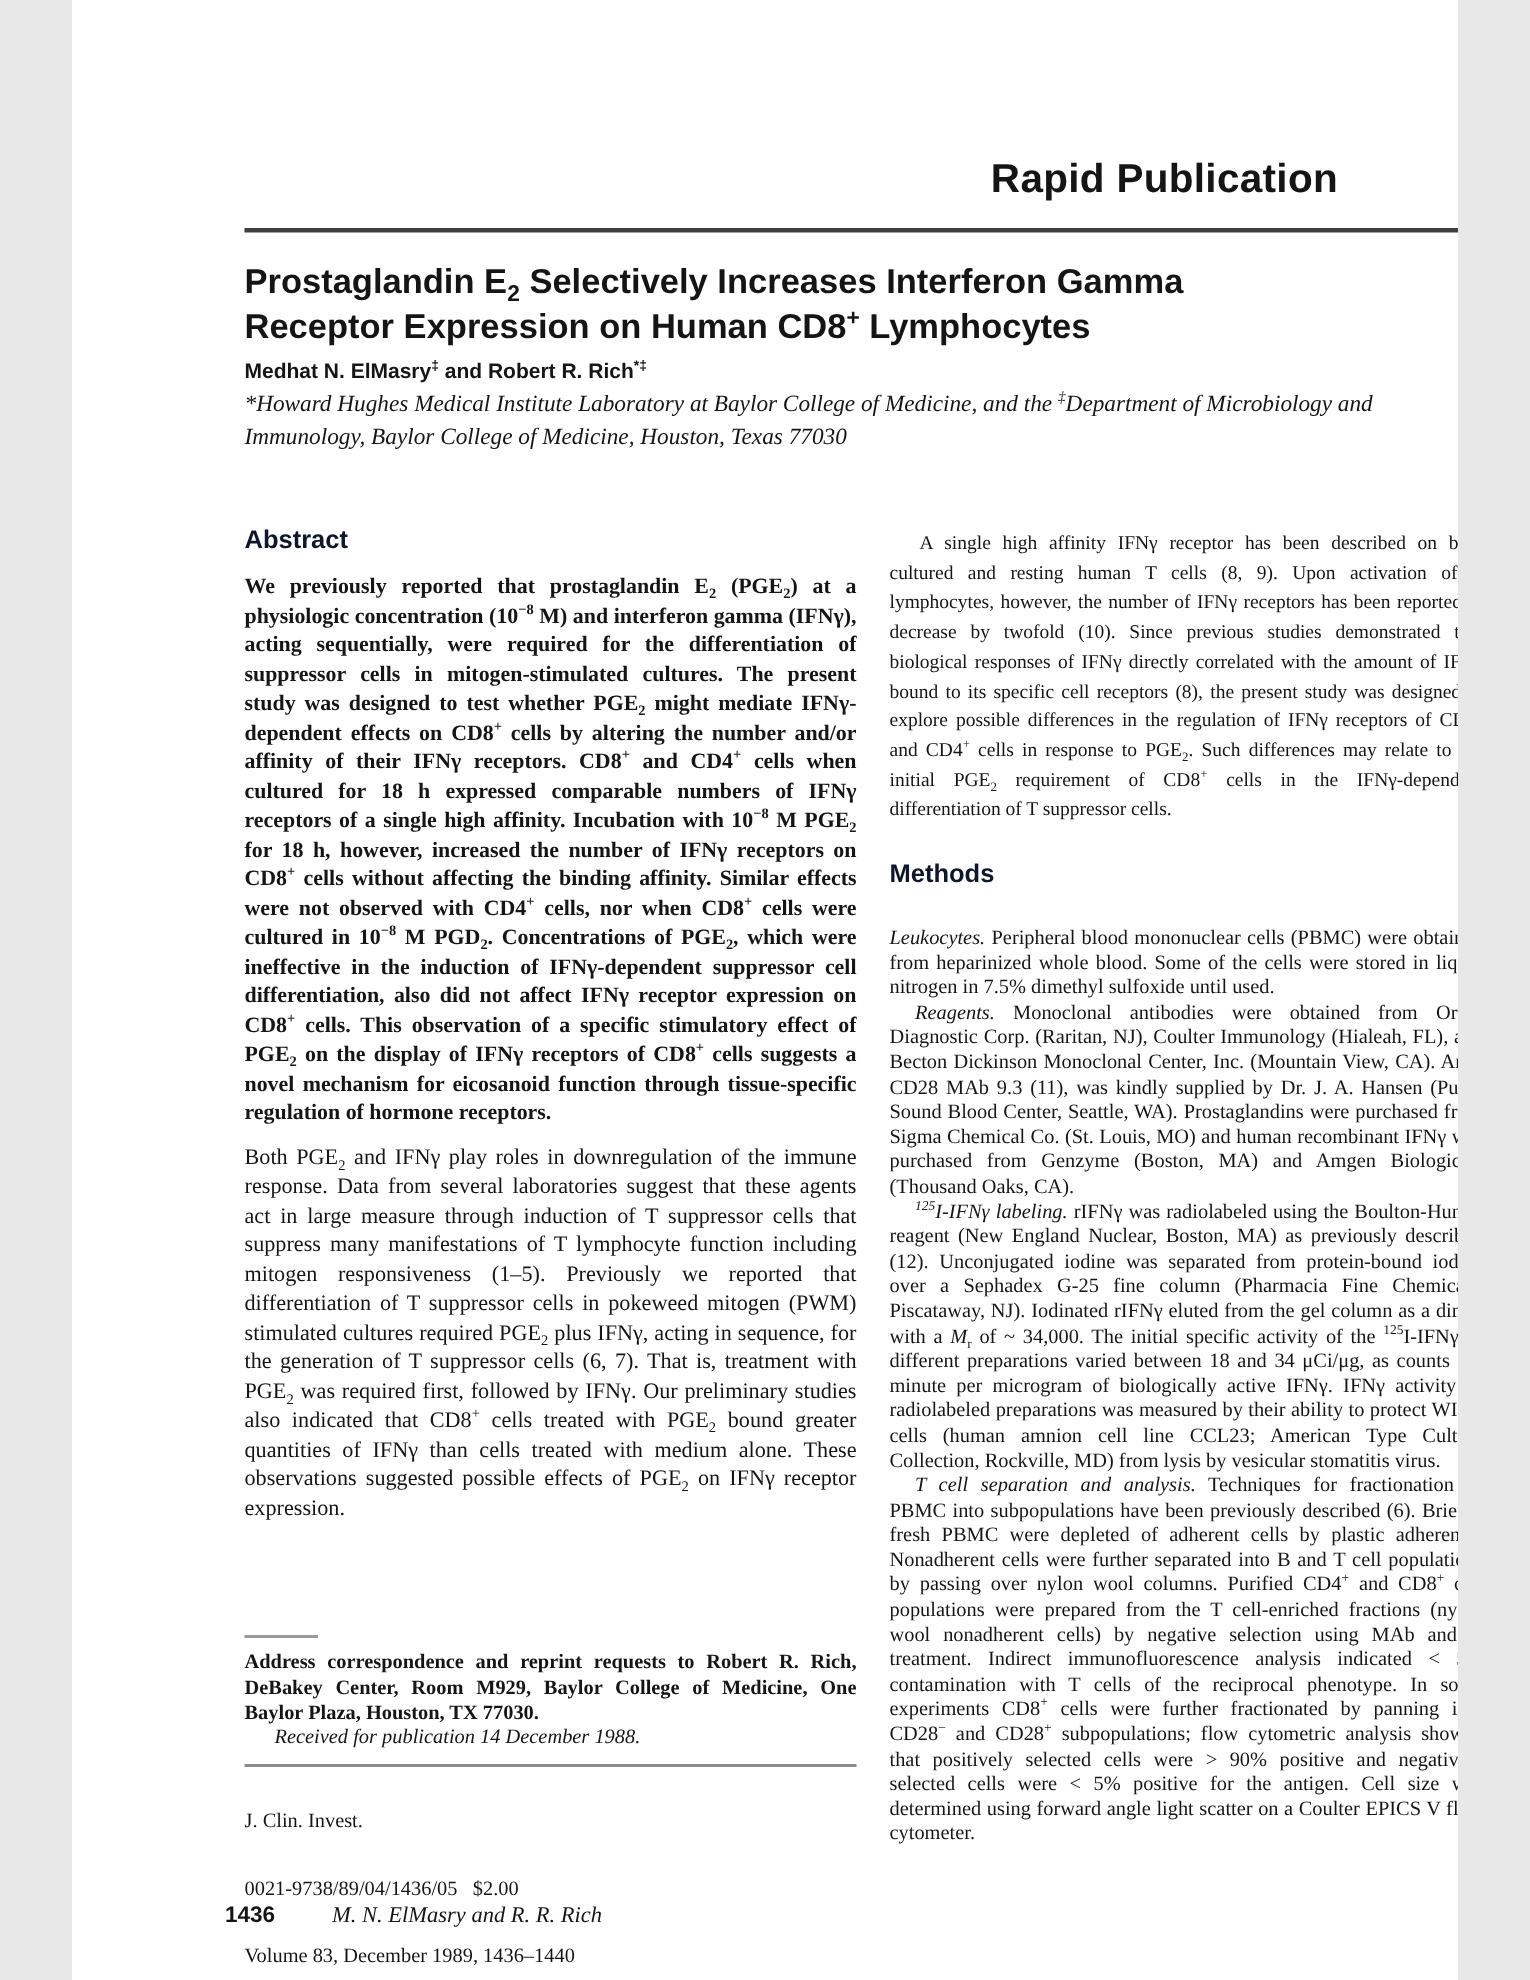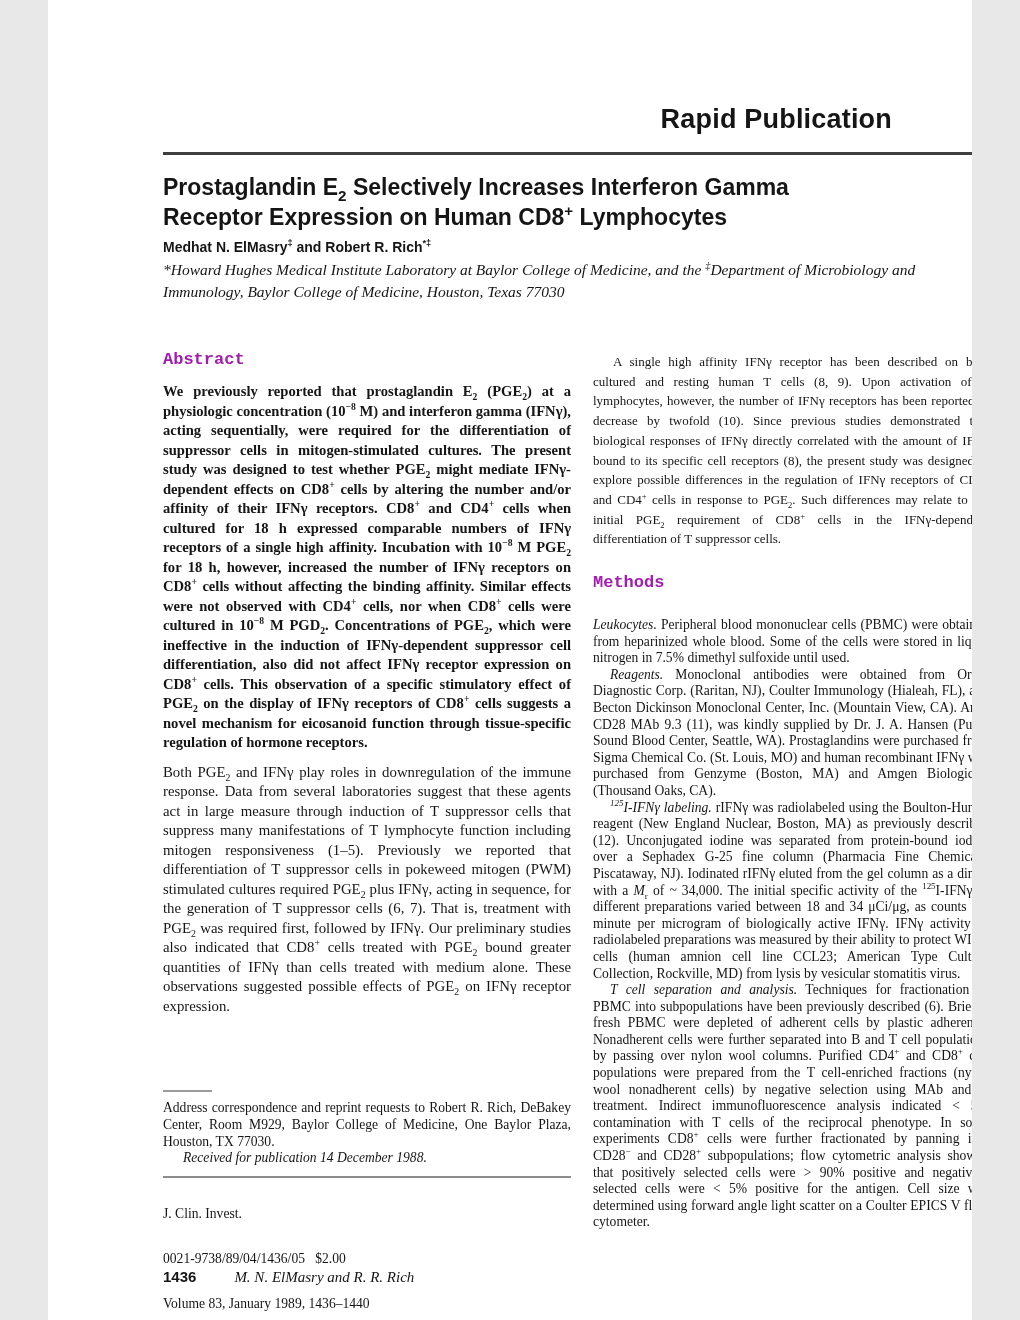--- a/index.html
+++ b/index.html
@@ -35,45 +35,45 @@
     font-weight:bold; font-size:14px;
   }
   .affiliation {
     position:absolute; top:259px; left:115px; width:832px;
     font-style:italic; font-size:15.5px; line-height:22px;
   }
   
   .col-left  { position:absolute; top:350px; left:115px; width:408px; }
   .col-right { position:absolute; top:352px; left:545px; width:396px; }
   h2.section {
-    font-family:Liberation Mono, monospace;
-    font-weight:bold; font-size:17px; line-height:20px; color:#a21caf;
+    font-family:Liberation Sans, sans-serif;
+    font-weight:bold; font-size:17px; line-height:20px; color:#0f172a;
   }
   .abstract-body {
     margin-top:12px;
     font-weight:bold; font-size:14.6px; line-height:19.5px;
     text-align:justify;
   }
   .intro-heading { margin-top:12px; }
   .intro-body {
     margin-top:10px;
     font-size:14.8px; line-height:19.5px; text-align:justify;
   }
   
   .bottom-left {
     position:absolute; top:1090px; left:115px; width:408px;
     font-size:13.6px; line-height:16.8px;
   }
   .footnote-sep { width:49px; height:2px; background:#9a9a9a; margin-bottom:8px; }
-  .footnote-address { text-align:justify; }
+  .footnote-address { text-align:justify;font-weight:bold; }
   .received { font-style:italic; text-indent:20px; }
   .rule-mid { height:2px; background:#8d8d8d; margin:9px 0 8px 0; }
   .journal-info div { white-space:nowrap;margin-top:28px; }
   
-  .page-footer { position:absolute; top:1268px; left:115px; font-size:15px; }
+  .page-footer { position:absolute; top:1268px; left:102px; font-size:15px; }
   .page-num {
     font-family:"Liberation Sans", sans-serif;
     font-weight:bold; margin-right:38px;
   }
   .running-title { font-style:italic; }
   
   .col2-para {
     font-size:13px; line-height:19.7px; text-align:justify; text-indent:20px;
   }
   .methods-heading { margin-top:24px; }
@@ -108,21 +108,21 @@
   </div>
 
   <div class="bottom-left">
     <div class="footnote-sep"></div>
     <p class="footnote-address">Address correspondence and reprint requests to Robert R. Rich, DeBakey Center, Room M929, Baylor College of Medicine, One Baylor Plaza, Houston, TX 77030.</p>
     <p class="received">Received for publication 14 December 1988.</p>
     <div class="rule-mid"></div>
     <div class="journal-info">
       <div>J. Clin. Invest.</div>
       <div>0021-9738/89/04/1436/05&nbsp;&nbsp;&nbsp;$2.00</div>
-      <div>Volume 83, January 1989, 1436–1440</div>
+      <div>Volume 83, December 1989, 1436–1440</div>
     </div>
   </div>
 
   <div class="page-footer">
     <span class="page-num">1436</span><span class="running-title">M. N. ElMasry and R. R. Rich</span>
   </div>
 
   <div class="col-right">
     <p class="col2-para">A single high affinity IFNγ receptor has been described on both cultured and resting human T cells (8, 9). Upon activation of T lymphocytes, however, the number of IFNγ receptors has been reported to decrease by twofold (10). Since previous studies demonstrated that biological responses of IFNγ directly correlated with the amount of IFNγ bound to its specific cell receptors (8), the present study was designed to explore possible differences in the regulation of IFNγ receptors of CD8<sup>+</sup> and CD4<sup>+</sup> cells in response to PGE<sub>2</sub>. Such differences may relate to the initial PGE<sub>2</sub> requirement of CD8<sup>+</sup> cells in the IFNγ-dependent differentiation of T suppressor cells.</p>
     <h2 class="section methods-heading">Methods</h2>

